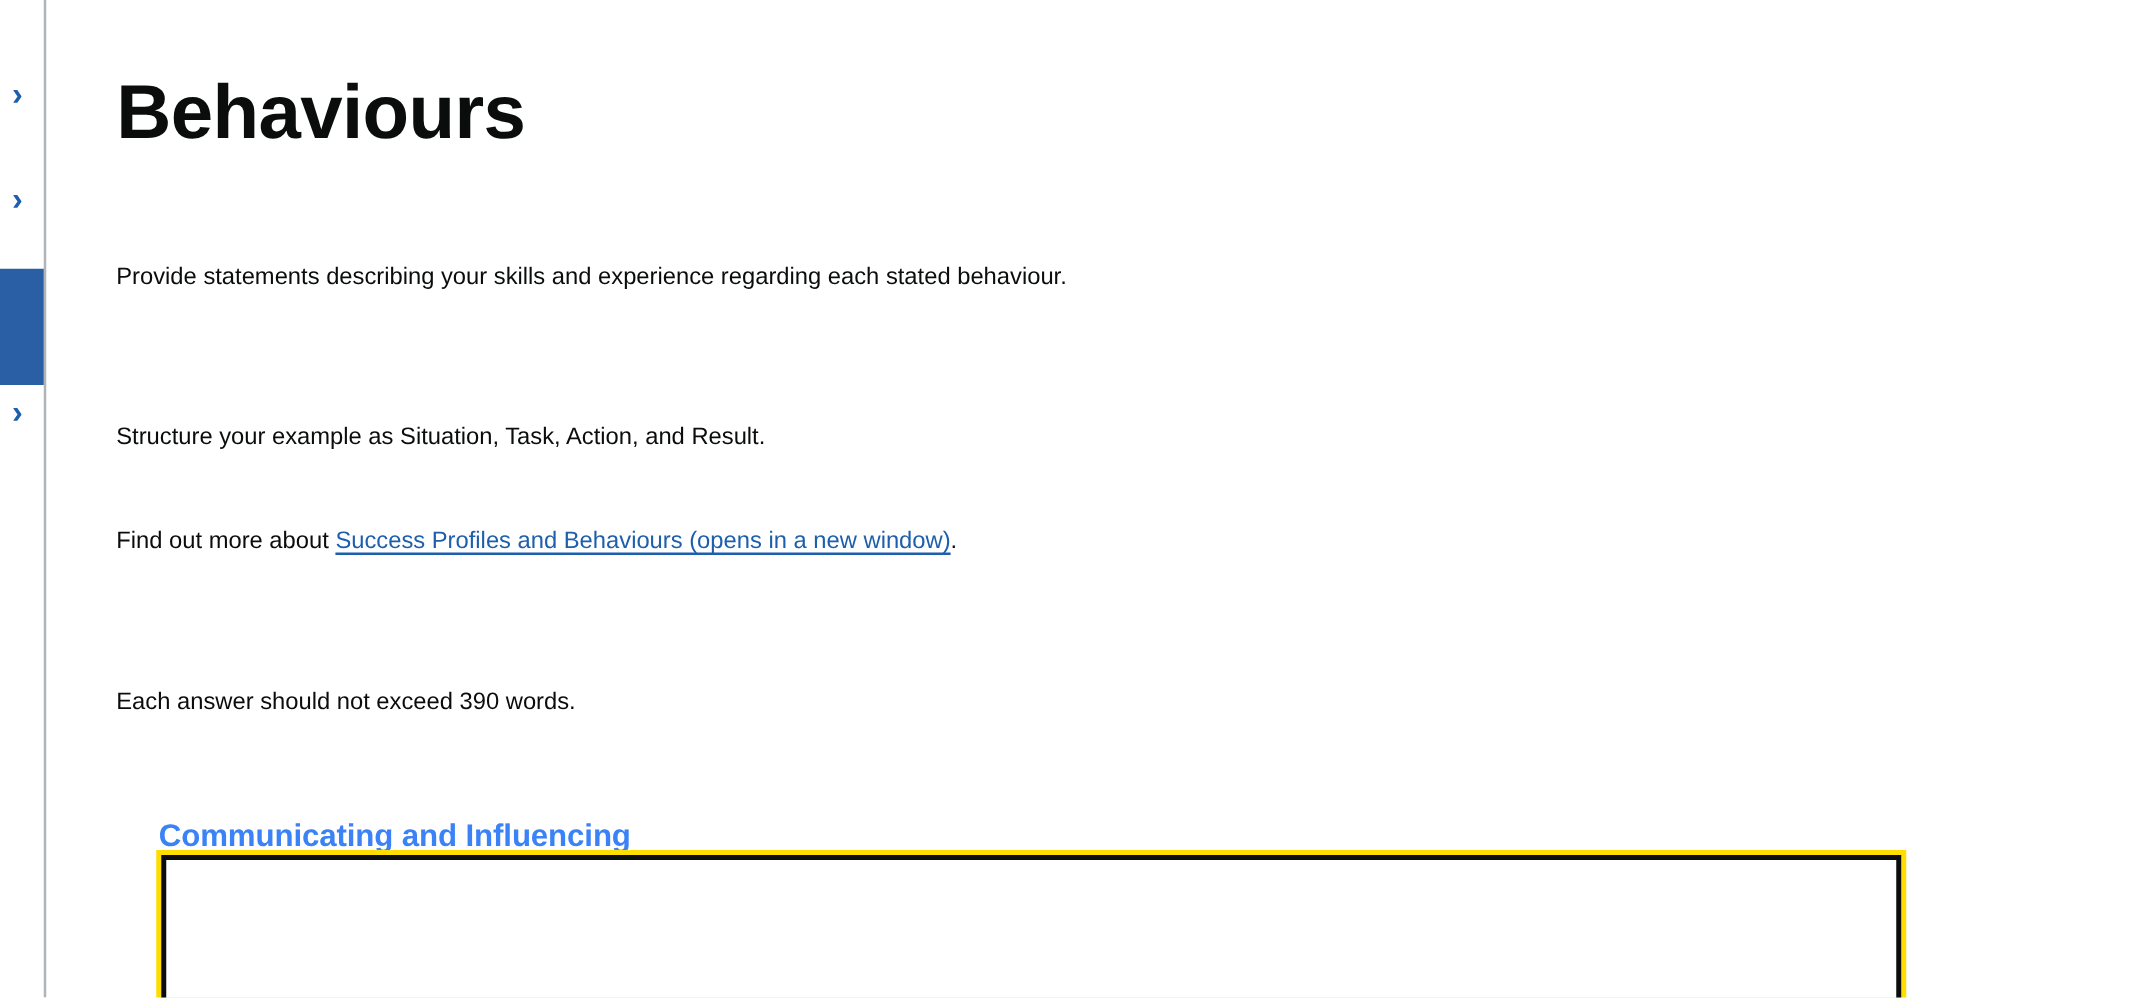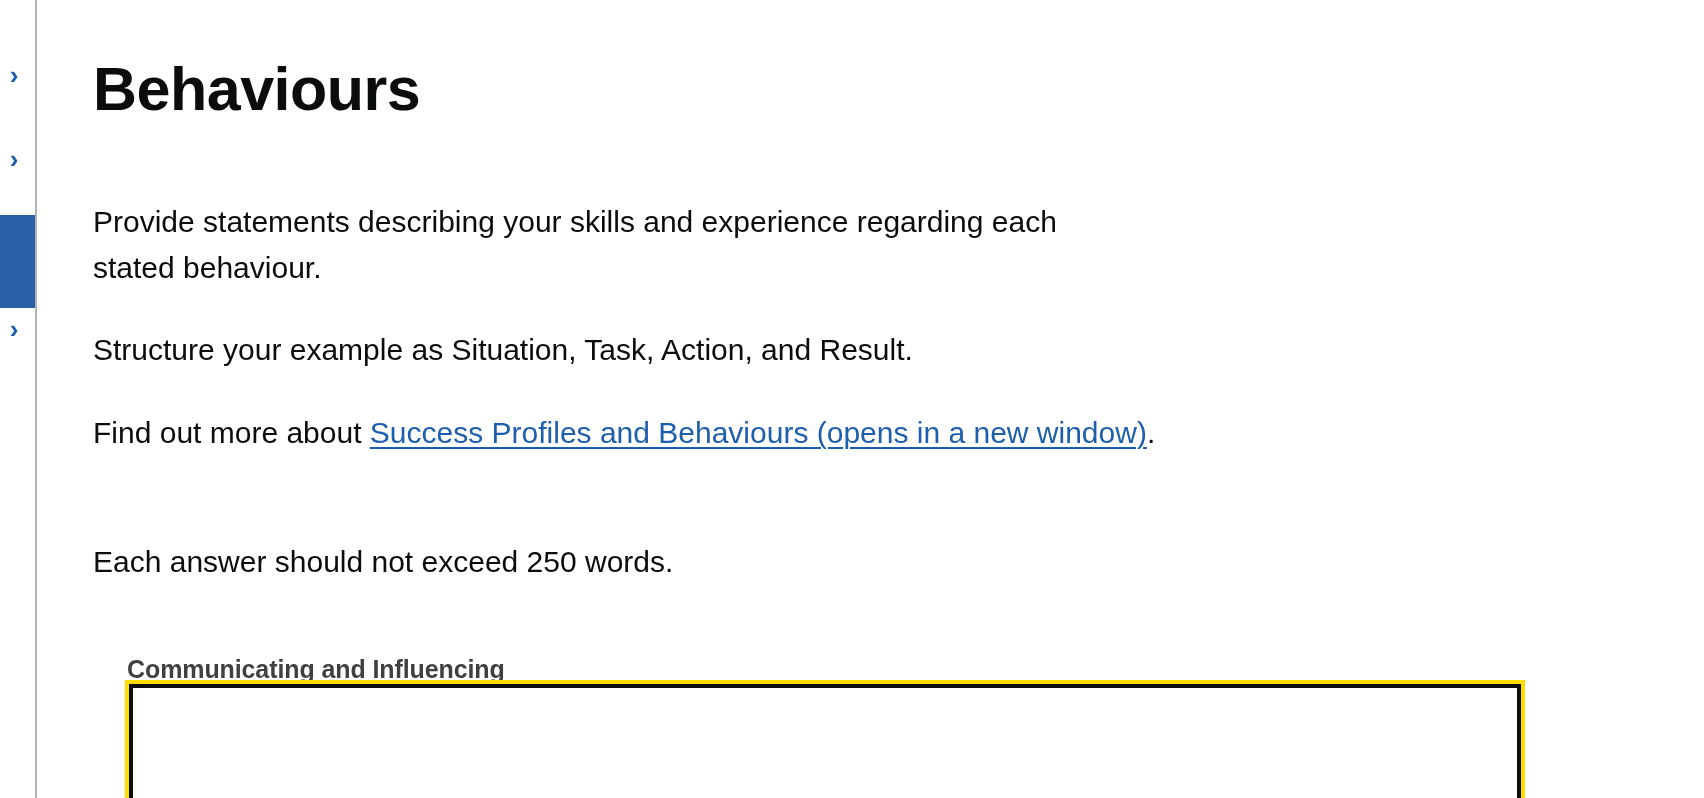--- a/index.html
+++ b/index.html
@@ -74,21 +74,21 @@
     line-height: 1.04;
     font-weight: 700;
     letter-spacing: -0.5px;
     color: #0b0c0c;
   }
 
   .body-text {
     position: absolute;
     left: 56px;
     margin: 0;
-    font-size: 30px;
+    font-size: 19px;
     line-height: 46px;
     color: #0b0c0c;
   }
   .p1 { top: 199px;  width: 990px; }
   .p2 { top: 327px;  width: 1180px; }
   .p3 { top: 410px;  width: 1110px; }
   .p4 { top: 539px;  width: 990px; }
 
   .inline-link {
     color: #1d5fad;
@@ -100,21 +100,21 @@
 
   
   .question-label {
     position: absolute;
     left: 90px;
     top: 653px;
     margin: 0;
     font-size: 25px;
     line-height: 32px;
     font-weight: 700;
-    color: #404040;
+    color: #3b82f6;
     letter-spacing: -0.1px;
   }
 
   .answer-field {
     position: absolute;
     left: 88px;
     top: 680px;
     width: 1400px;
     height: 130px;
     box-sizing: border-box;
@@ -170,21 +170,21 @@
   <main class="main">
 
     <h1 class="page-title">Behaviours</h1>
 
     <p class="body-text p1">Provide statements describing your skills and experience regarding each stated behaviour.</p>
 
     <p class="body-text p2">Structure your example as Situation, Task, Action, and Result.</p>
 
     <p class="body-text p3"><span>Find out more about </span><a class="inline-link" href="#">Success Profiles and Behaviours (opens in a new window)</a><span>.</span></p>
 
-    <p class="body-text p4">Each answer should not exceed 250 words.</p>
+    <p class="body-text p4">Each answer should not exceed 390 words.</p>
 
     <h2 class="question-label">Communicating and Influencing</h2>
 
     <div class="answer-field">
       <div class="inner">
         <textarea placeholder="" style=""></textarea>
       </div>
     </div>
 
   </main>

